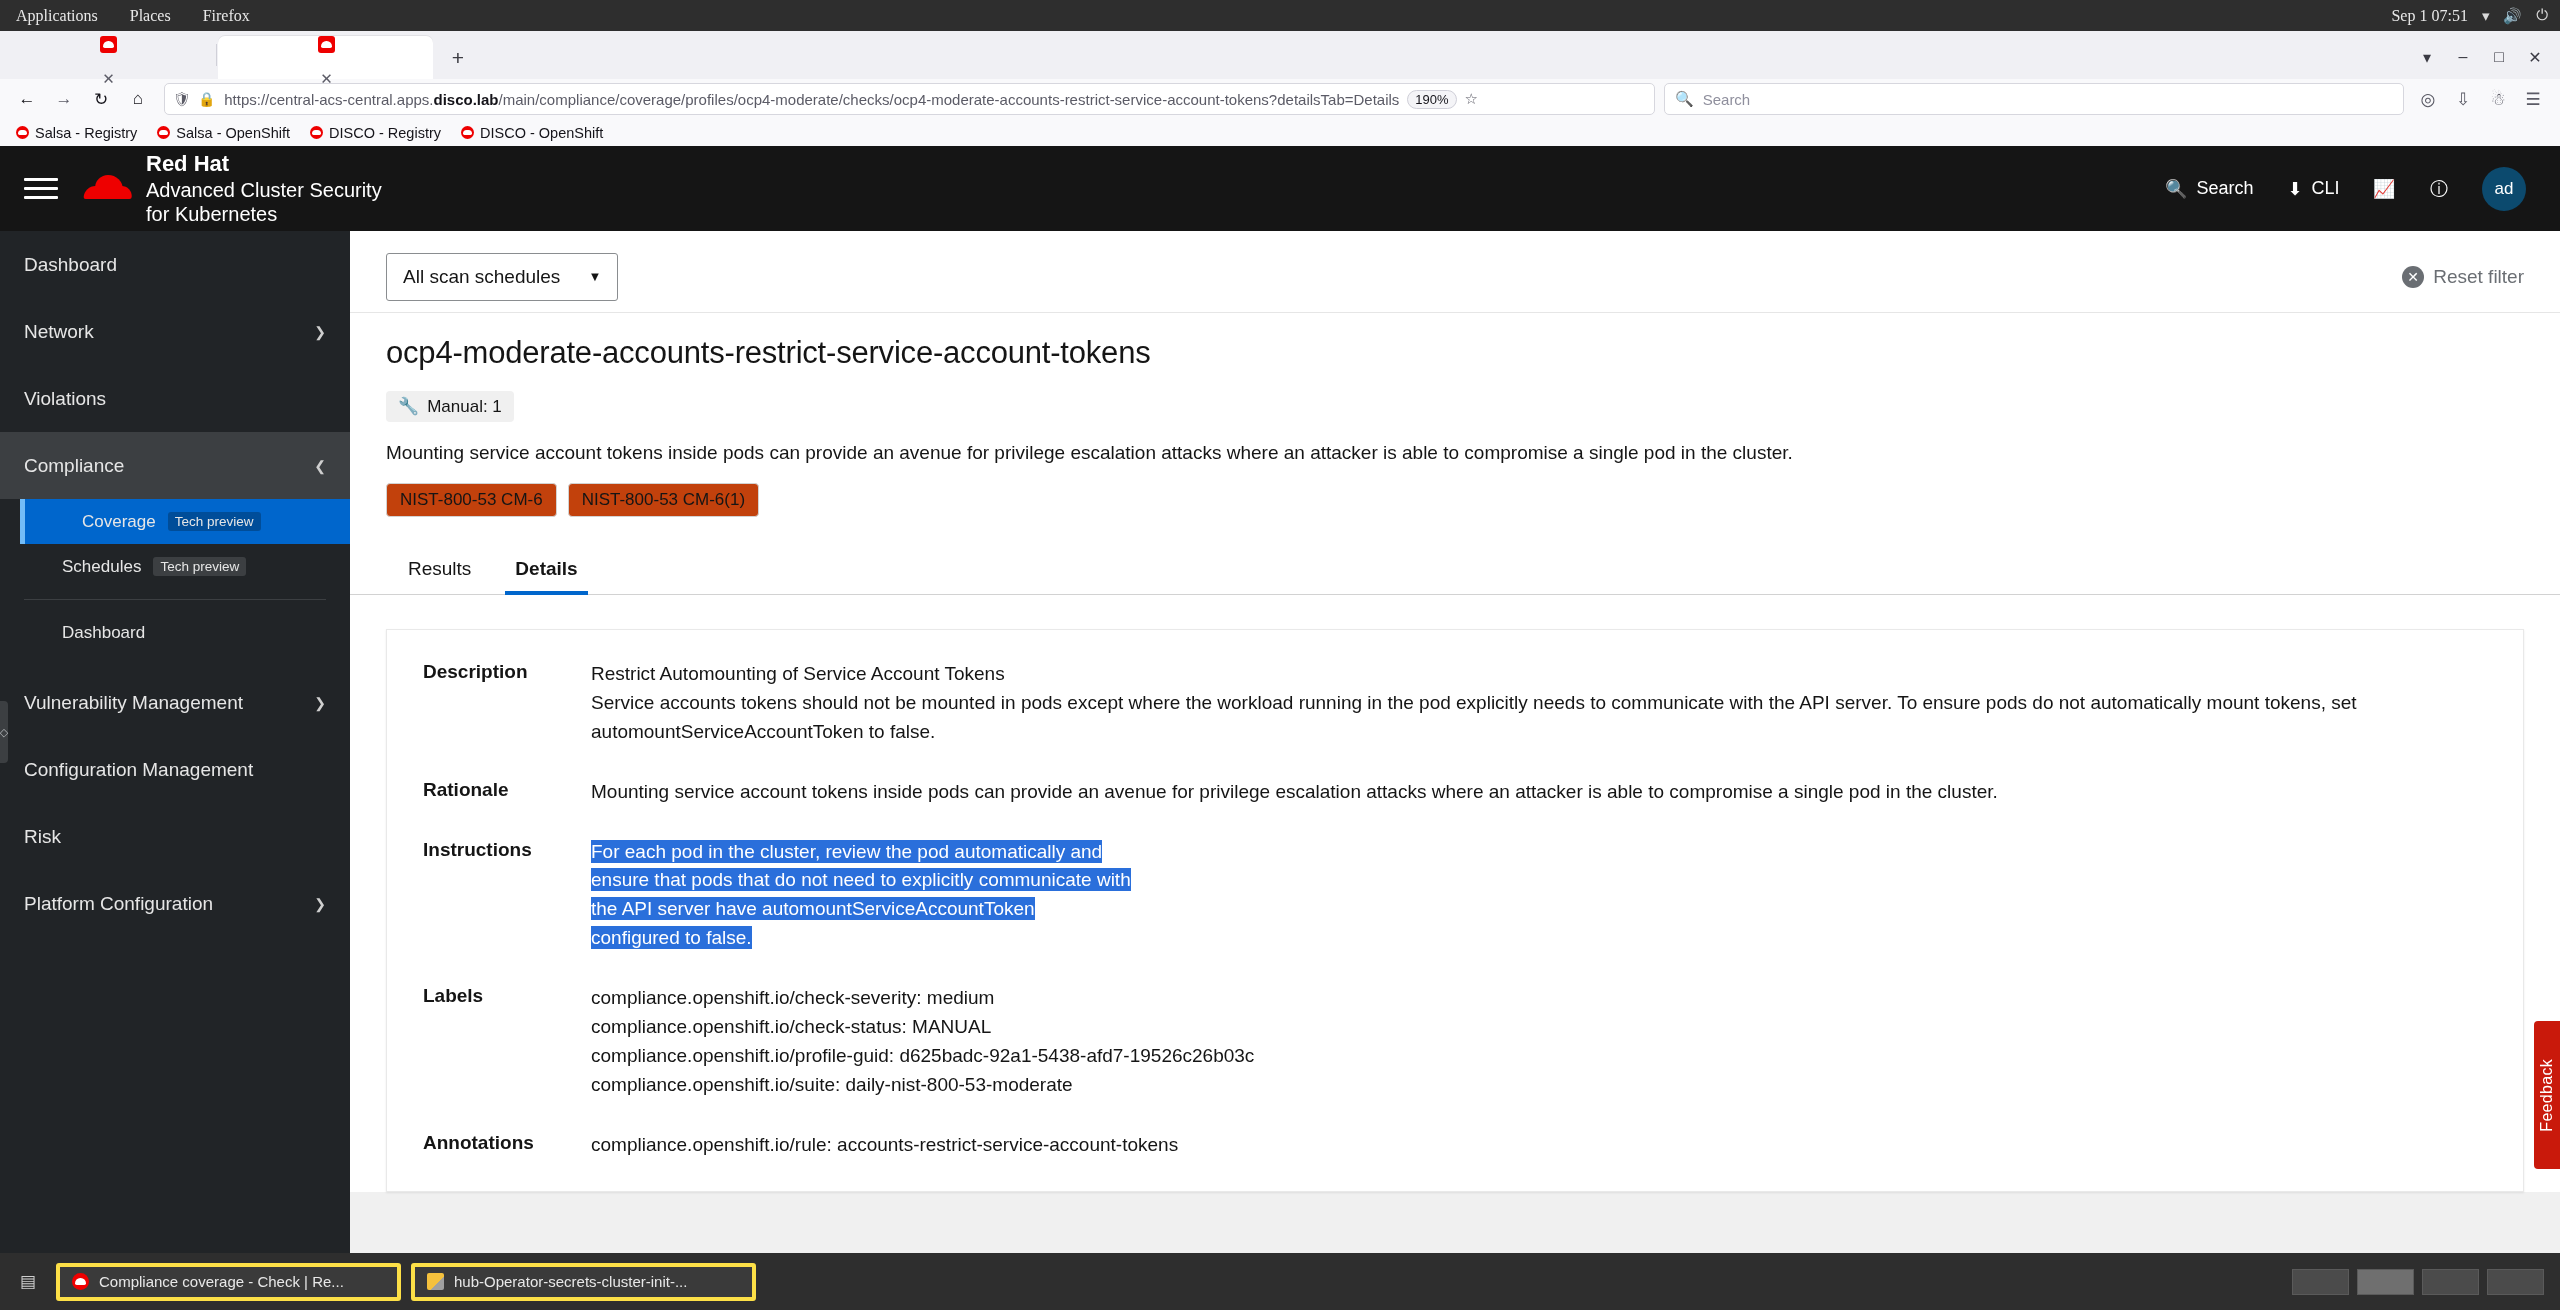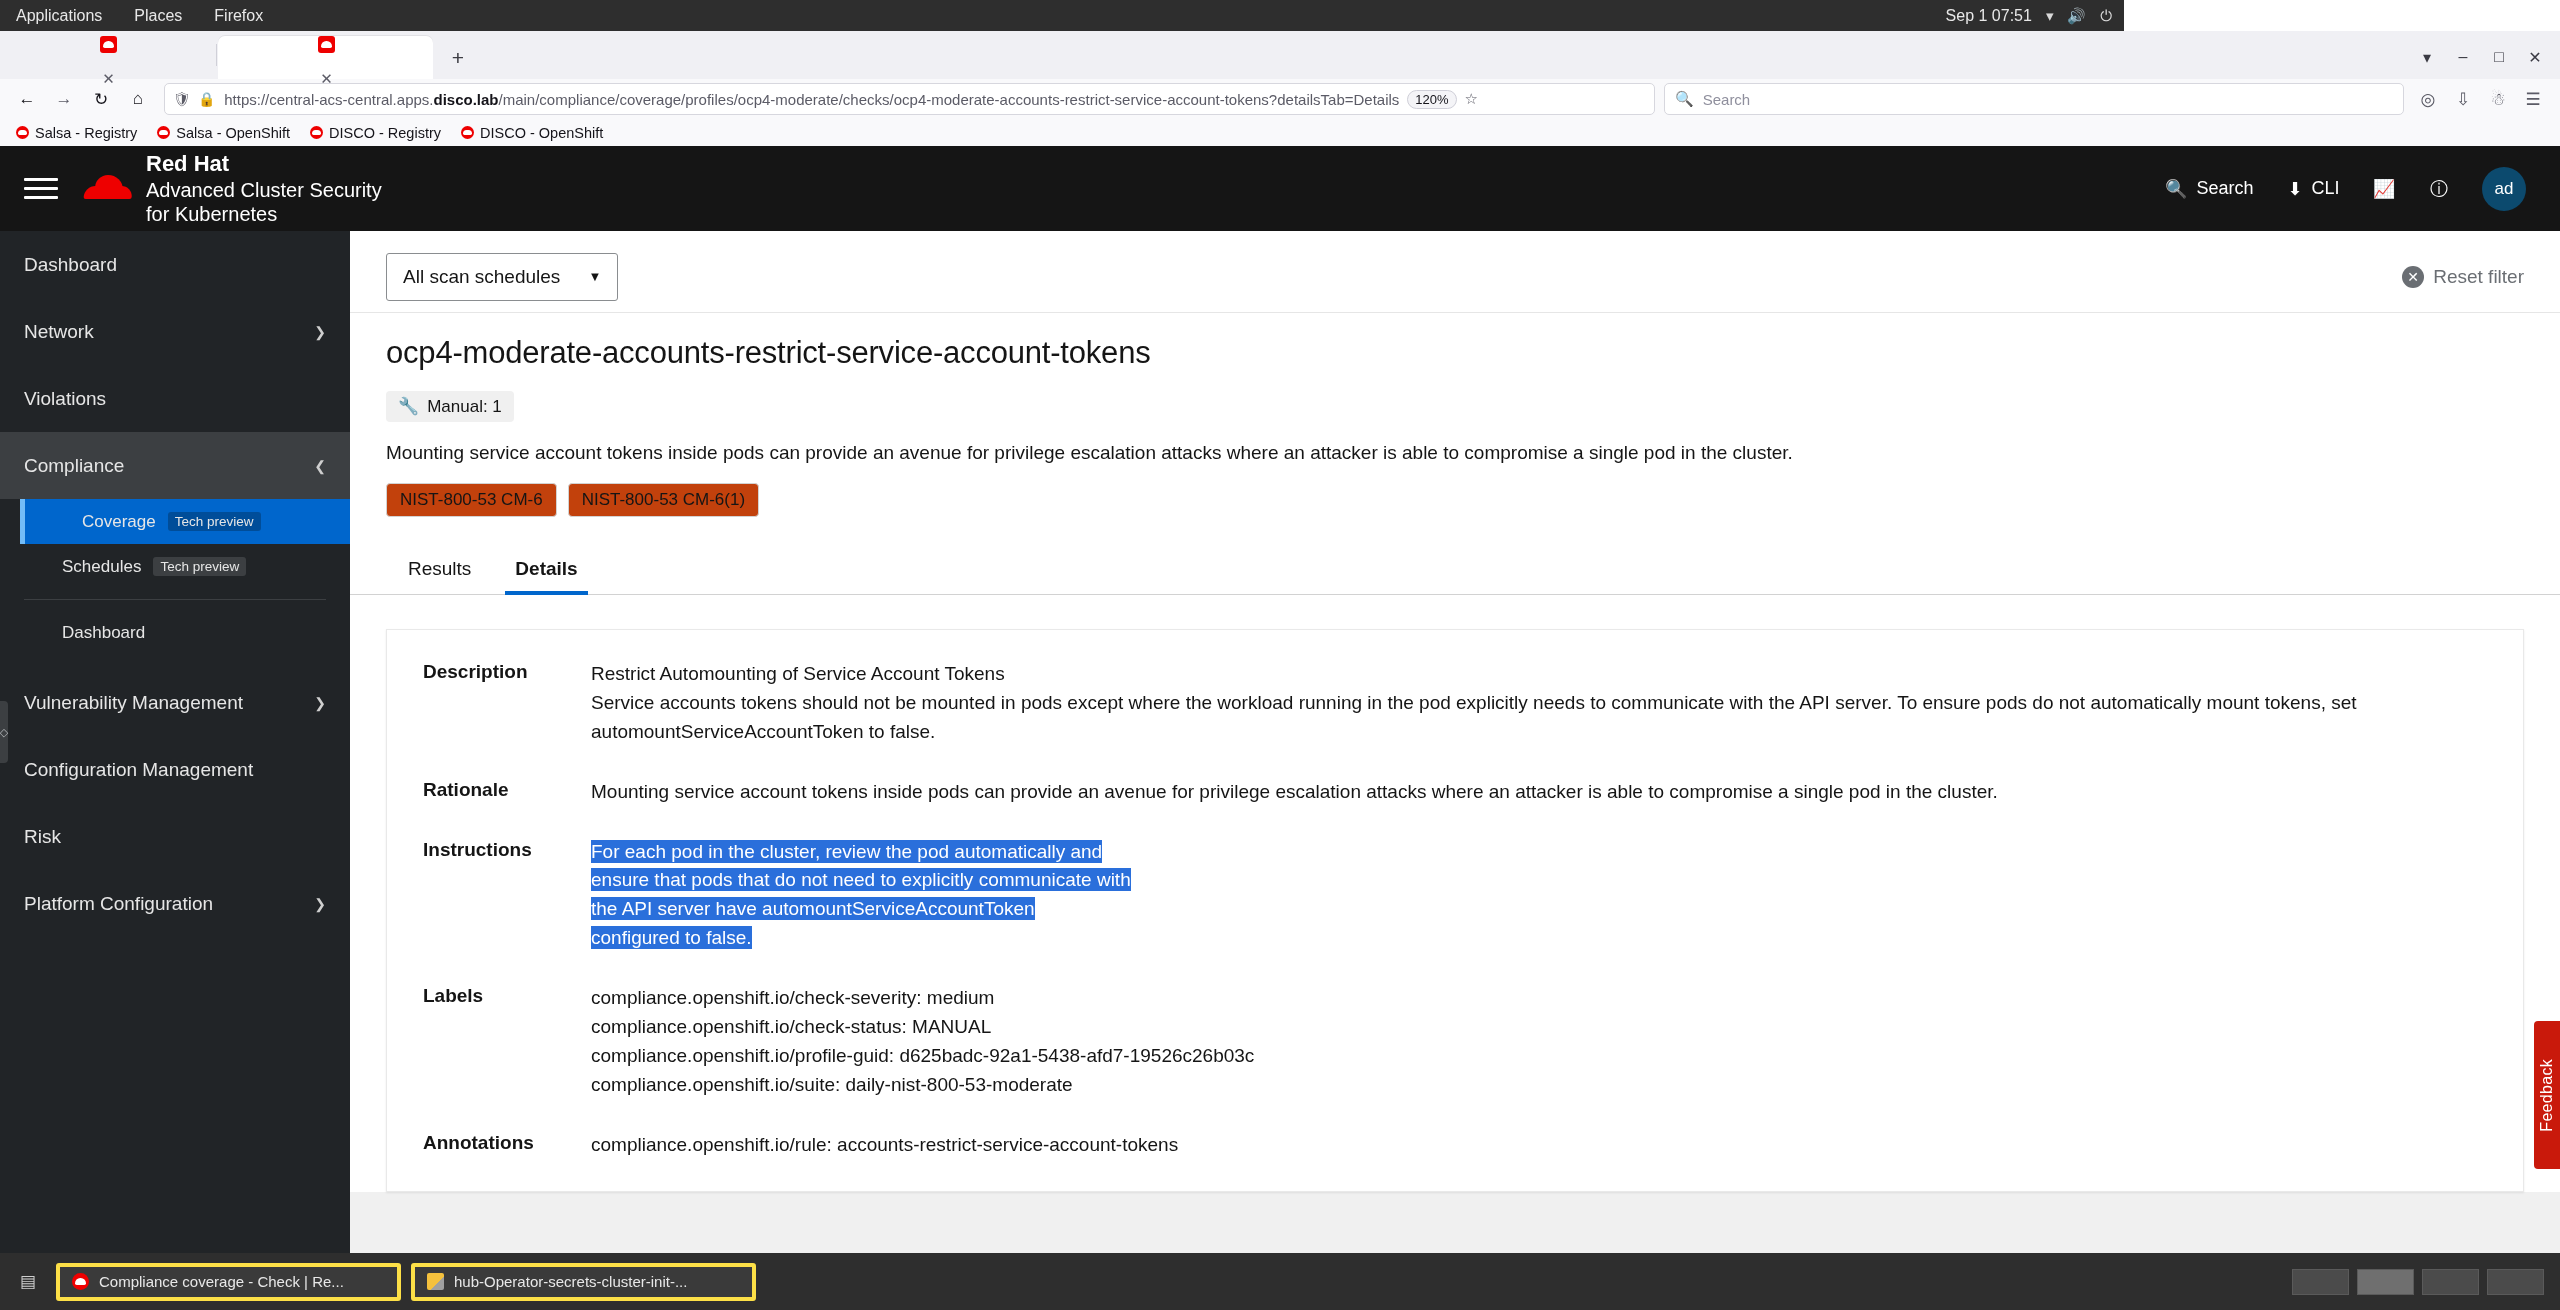--- a/index.html
+++ b/index.html
@@ -8,23 +8,23 @@
     width: 2560px; height: 1310px;
     font-family: "Liberation Sans", sans-serif;
     background: #ffffff;
     overflow: hidden;
     -webkit-font-smoothing: antialiased;
   }
   .screen { position: relative; width: 2560px; height: 1310px; }
 
   
   .os-bar {
-    position:absolute; top:0; left:0; width:2124px; height:31px;
+    position:absolute; top:0; left:0; width:2560px; height:31px;
     background:#2e2e2e; color:#e8e8e8;
-    display:flex; align-items:center; font-size:16px;
+    display:flex; align-items:center; font-size:16px;font-family:Liberation Serif, serif;
   }
   .os-bar .os-item { padding:0 16px; height:31px; display:flex; align-items:center; cursor:default; }
   .os-bar .os-right { margin-left:auto; display:flex; align-items:center; padding-right:12px; gap:14px; }
   .os-clock { font-size:16px; }
   .os-ico { font-size:15px; opacity:.92; }
 
   
   .ff { position:absolute; top:31px; left:0; width:2560px; height:115px; background:#f9f9fb; }
   .tabstrip { position:absolute; top:0; left:0; height:48px; width:100%; background:#f0f0f4; display:flex; align-items:flex-end; }
   .tab {
@@ -203,21 +203,21 @@
     <div class="navbar">
       <div class="nav-btn enabled">←</div>
       <div class="nav-btn">→</div>
       <div class="nav-btn enabled">↻</div>
       <div class="nav-btn enabled">⌂</div>
 
       <div class="urlbar">
         <span class="shield">🛡</span>
         <span class="shield">🔒</span>
         <span class="url-text"><span>https://central-acs-central.apps.</span><b>disco.lab</b><span>/main/compliance/coverage/profiles/ocp4-moderate/checks/ocp4-moderate-accounts-restrict-service-account-tokens?detailsTab=Details</span></span>
-        <span class="zoom-badge">120%</span>
+        <span class="zoom-badge">190%</span>
         <span class="star">☆</span>
       </div>
 
       <div class="searchbar">
         <span>🔍</span>
         <span>Search</span>
       </div>
 
       <div class="navbar-right">
         <div class="nav-btn">◎</div>

